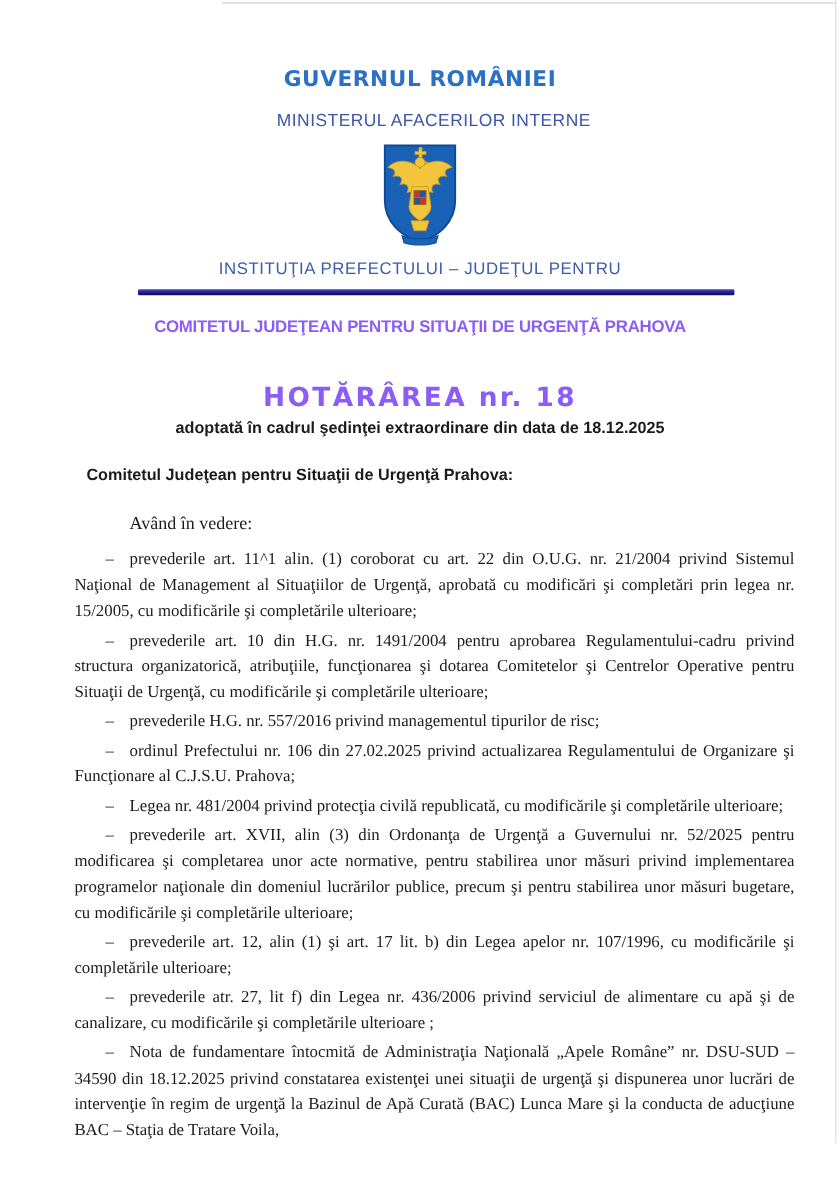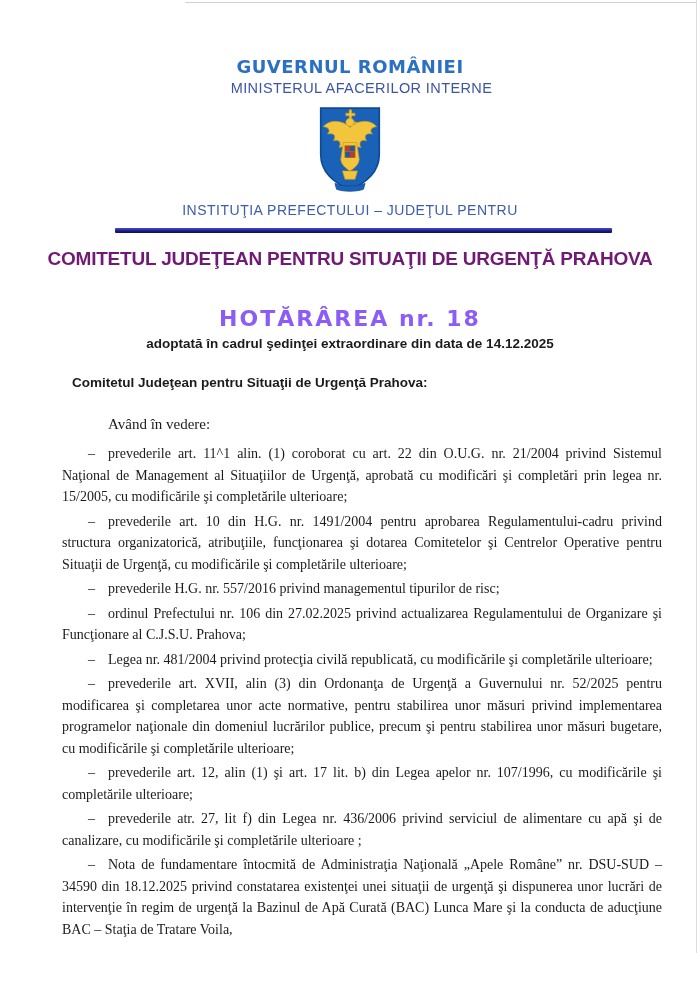--- a/index.html
+++ b/index.html
@@ -17,41 +17,41 @@
 
   .center{text-align:center;}
 
   .gov-title{
     margin-top:56px;
     font-family:"DejaVu Sans", sans-serif;
     font-weight:bold;font-size:18px;letter-spacing:.5px;
     line-height:22px;
   }
   .ministry{
-    margin-top:1px;
+    margin-top:14px;
     font-family:"Liberation Sans", sans-serif;
     font-size:14.5px;letter-spacing:.4px;line-height:19px;padding-left:23px;
   }
   .crest-wrap{margin-top:6px;line-height:0;}
   .institution{
     margin-top:5px;
     font-family:"Liberation Sans", sans-serif;
     font-size:14px;letter-spacing:.5px;line-height:18px;
   }
   .rule{
     margin:9px 0 0 115px;
     width:497px;height:5px;
     background:linear-gradient(#4a4ac0,#15157d 70%,#0d0d5e);
     border-radius:1px;
   }
   .committee{
     margin-top:16px;
     font-family:"Liberation Sans", sans-serif;
-    font-weight:bold;font-size:19px;letter-spacing:-.2px;
-    color:#701a75;line-height:20px;
+    font-weight:bold;font-size:14px;letter-spacing:-.2px;
+    color:#8b5cf6;line-height:20px;
   }
   .decision-title{
     margin-top:36px;
     font-family:"DejaVu Sans", sans-serif;
     font-weight:bold;font-size:22px;letter-spacing:2px;
     color:#8b5cf6;line-height:27px;
   }
   .decision-subtitle{
     margin-top:3px;
     font-family:"Liberation Sans", sans-serif;
@@ -113,21 +113,21 @@
   </div>
 
   <div class="institution center" style="color:#3c5cad;">INSTITUŢIA PREFECTULUI – JUDEŢUL PENTRU</div>
 
   <div class="rule"></div>
 
   <div class="committee center">COMITETUL JUDEŢEAN PENTRU SITUAŢII DE URGENŢĂ PRAHOVA</div>
 
   <div class="decision-title center">HOTĂRÂREA nr. 18</div>
 
-  <div class="decision-subtitle center">adoptată în cadrul şedinţei extraordinare din data de 14.12.2025</div>
+  <div class="decision-subtitle center">adoptată în cadrul şedinţei extraordinare din data de 18.12.2025</div>
 
   <div class="issuer">Comitetul Judeţean pentru Situaţii de Urgenţă Prahova:</div>
 
   <div class="lead">Având în vedere:</div>
 
   <div class="preamble">
       <p class="item"><span class="dash">–</span><span>prevederile art. 11^1 alin. (1) coroborat cu art. 22 din O.U.G. nr. 21/2004 privind  Sistemul Naţional de Management al Situaţiilor de Urgenţă, aprobată cu modificări şi completări prin legea nr. 15/2005, cu modificările şi completările ulterioare;</span></p>
       <p class="item"><span class="dash">–</span><span>prevederile art. 10 din H.G. nr. 1491/2004 pentru aprobarea Regulamentului-cadru privind structura organizatorică, atribuţiile, funcţionarea şi dotarea Comitetelor şi Centrelor Operative pentru Situaţii de Urgenţă, cu modificările şi completările ulterioare;</span></p>
       <p class="item"><span class="dash">–</span><span>prevederile H.G. nr. 557/2016 privind managementul tipurilor de risc;</span></p>
       <p class="item"><span class="dash">–</span><span>ordinul Prefectului nr. 106 din 27.02.2025 privind actualizarea Regulamentului de Organizare şi Funcţionare al C.J.S.U. Prahova;</span></p>

